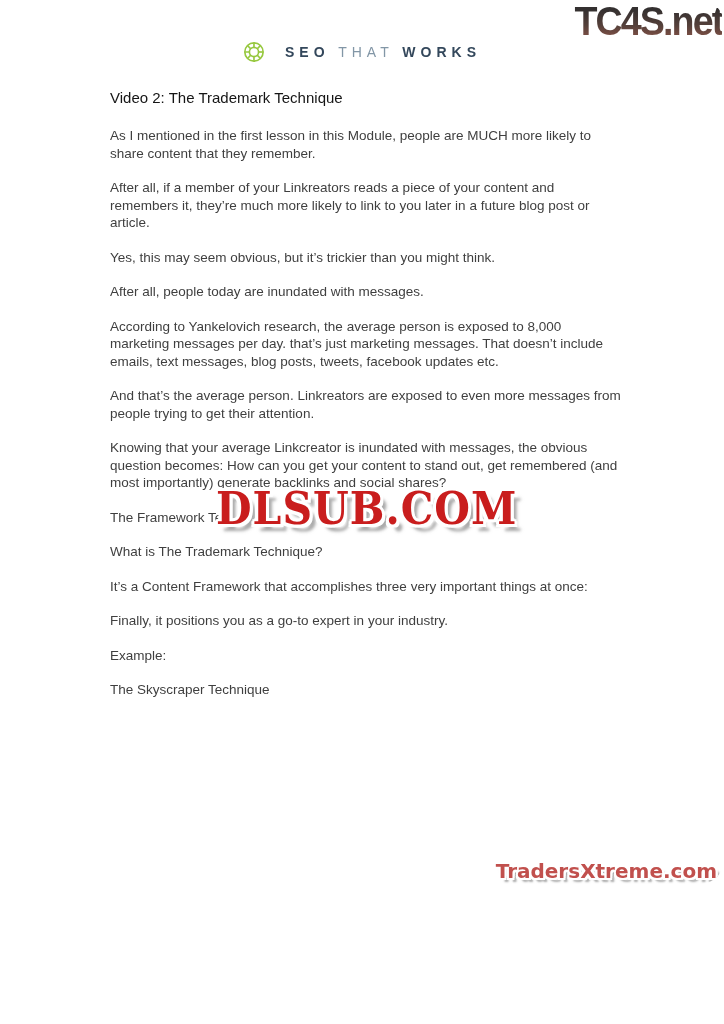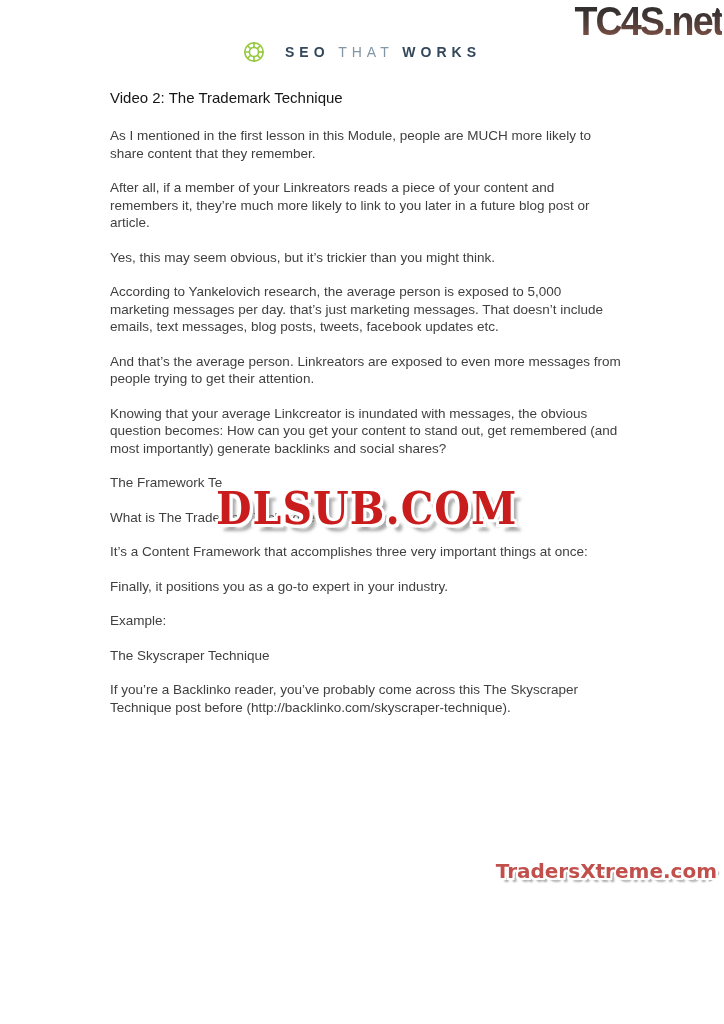--- a/index.html
+++ b/index.html
@@ -127,30 +127,30 @@
       <span class="w-dark">WORKS</span>
     </div>
   </div>
 
   <div class="content">
     <div class="doc-title">Video 2: The Trademark Technique</div>
     <div>
         <p class="para">As I mentioned in the first lesson in this Module, people are MUCH more likely to share content that they remember.</p>
         <p class="para">After all, if a member of your Linkreators reads a piece of your content and remembers it, they’re much more likely to link to you later in a future blog post or article.</p>
         <p class="para">Yes, this may seem obvious, but it’s trickier than you might think.</p>
-        <p class="para">According to Yankelovich research, the average person is exposed to 5,000 marketing messages per day. that’s just marketing messages. That doesn’t include emails, text messages, blog posts, tweets, facebook updates etc.</p>
+        <p class="para">After all, people today are inundated with messages.</p>
+        <p class="para">According to Yankelovich research, the average person is exposed to 8,000 marketing messages per day. that’s just marketing messages. That doesn’t include emails, text messages, blog posts, tweets, facebook updates etc.</p>
         <p class="para">And that’s the average person. Linkreators are exposed to even more messages from people trying to get their attention.</p>
         <p class="para">Knowing that your average Linkcreator is inundated with messages, the obvious question becomes: How can you get your content to stand out, get remembered (and most importantly) generate backlinks and social shares?</p>
         <p class="para">The Framework Te</p>
         <p class="para">What is The Trademark Technique?</p>
         <p class="para">It’s a Content Framework that accomplishes three very important things at once:</p>
         <p class="para">Finally, it positions you as a go-to expert in your industry.</p>
         <p class="para">Example:</p>
         <p class="para">The Skyscraper Technique</p>
-        <p class="para">If you’re a Backlinko reader, you’ve probably come across this The Skyscraper Technique post before (http://backlinko.com/skyscraper-technique).</p>
       </div>
   </div>
 
   <div class="wm-center">DLSUB.COM</div>
 
   <div class="wm-bottom">TradersXtreme.com</div>
 
 </div>
 
 </body></html>

